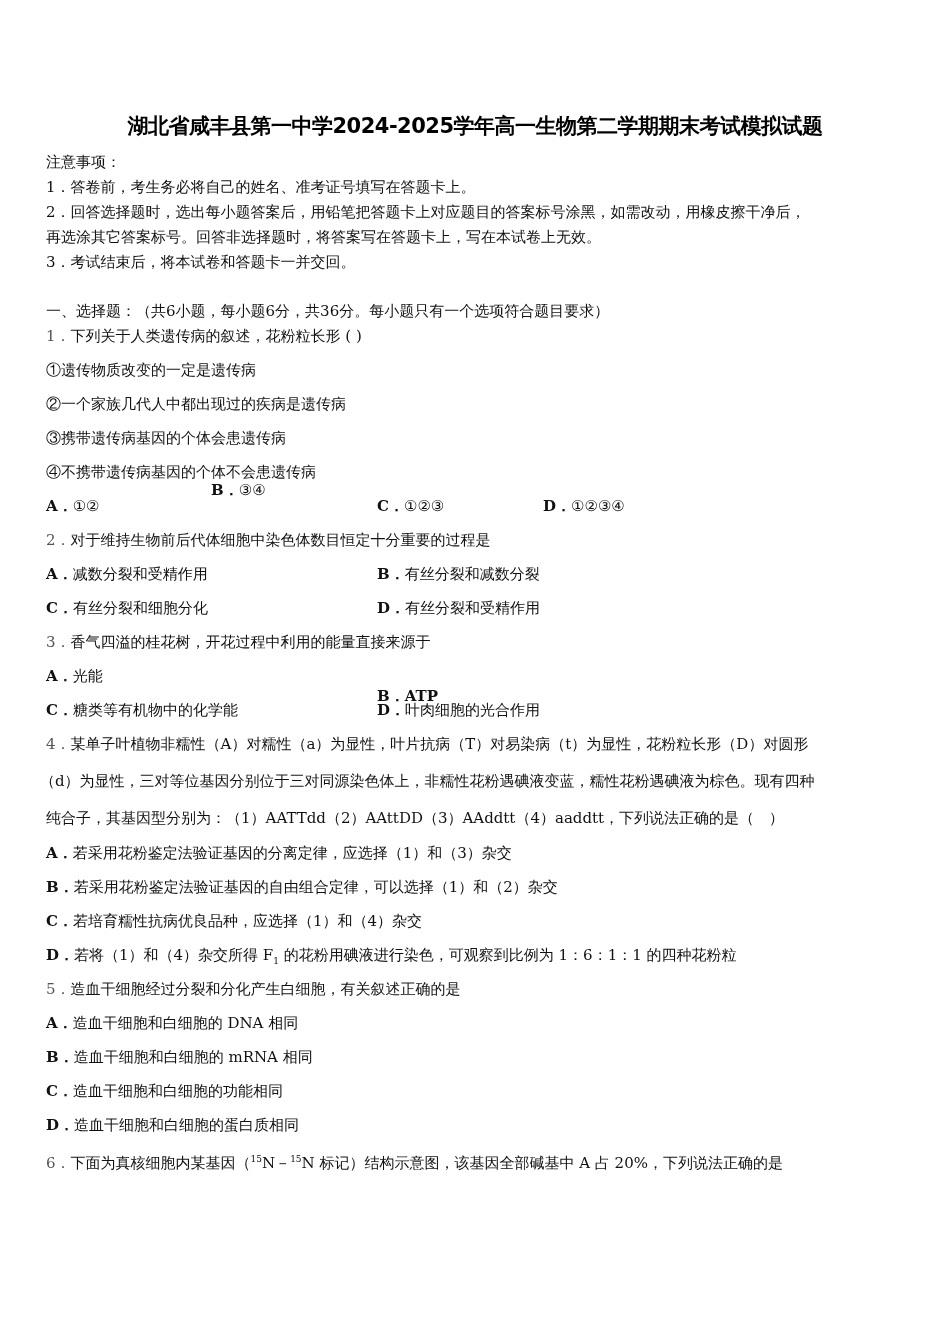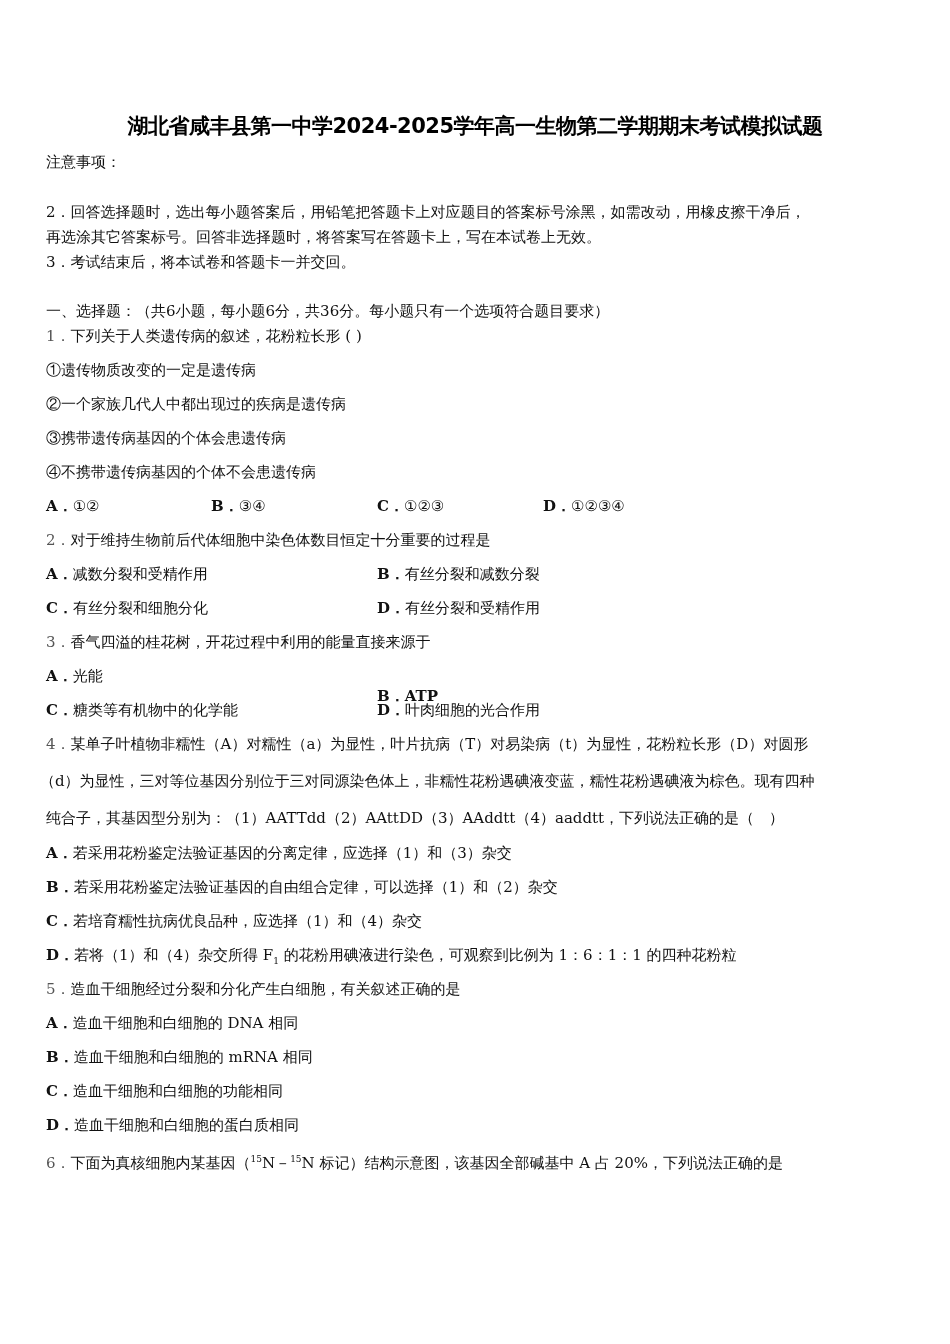--- a/index.html
+++ b/index.html
@@ -15,37 +15,38 @@
     .b { font-weight: bold; }
     sup, sub { font-size: 9px; }
   </style>
 </head>
 <body>
 
 <div class="page">
   <div class="title">湖北省咸丰县第一中学2024-2025学年高一生物第二学期期末考试模拟试题</div>
 
   <div class="line" style="top:152px">注意事项：</div>
+  <div class="line" style="top:177px">1．答卷前，考生务必将自己的姓名、准考证号填写在答题卡上。</div>
   <div class="line" style="top:202px">2．回答选择题时，选出每小题答案后，用铅笔把答题卡上对应题目的答案标号涂黑，如需改动，用橡皮擦干净后，</div>
   <div class="line" style="top:227px">再选涂其它答案标号。回答非选择题时，将答案写在答题卡上，写在本试卷上无效。</div>
   <div class="line" style="top:252px">3．考试结束后，将本试卷和答题卡一并交回。</div>
 
   <div class="line" style="top:301px">一、选择题：（共6小题，每小题6分，共36分。每小题只有一个选项符合题目要求）</div>
 
   <div class="line" style="top:326px">
     <span class="num">1．</span><span>下列关于人类遗传病的叙述，花粉粒长形 ( )</span>
   </div>
   <div class="line" style="top:360px">①遗传物质改变的一定是遗传病</div>
   <div class="line" style="top:394px">②一个家族几代人中都出现过的疾病是遗传病</div>
   <div class="line" style="top:428px">③携带遗传病基因的个体会患遗传病</div>
   <div class="line" style="top:462px">④不携带遗传病基因的个体不会患遗传病</div>
   <div class="line" style="top:496px;left:46px">
     <span class="opt-label">A．</span><span>①②</span>
   </div>
-  <div class="line" style="top:496px;left:211px">
+  <div class="line" style="top:480px;left:211px">
     <span class="opt-label">B．</span><span>③④</span>
   </div>
   <div class="line" style="top:496px;left:377px">
     <span class="opt-label">C．</span><span>①②③</span>
   </div>
   <div class="line" style="top:496px;left:543px">
     <span class="opt-label">D．</span><span>①②③④</span>
   </div>
 
   <div class="line" style="top:530px">

